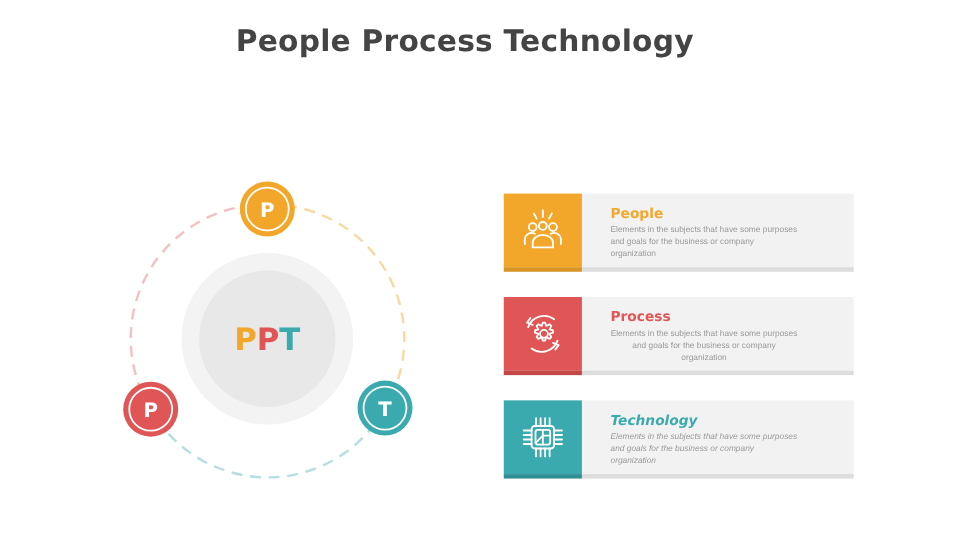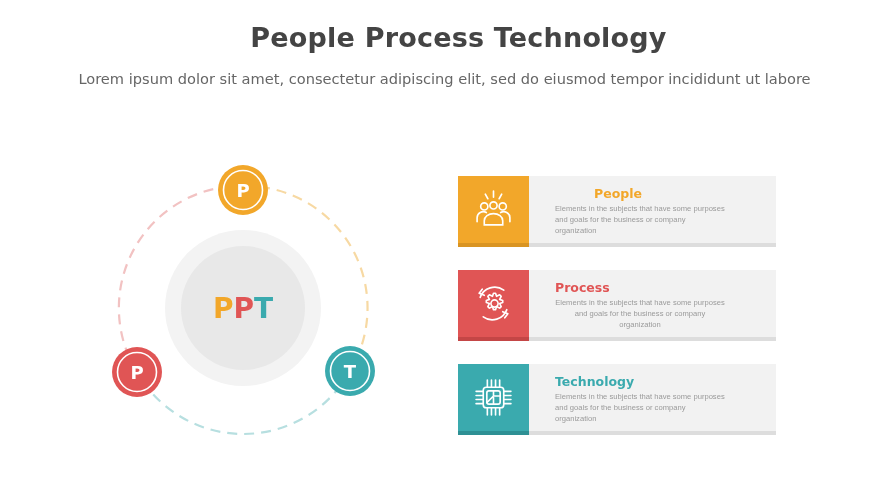--- a/index.html
+++ b/index.html
@@ -1,33 +1,32 @@
 <!DOCTYPE html>
 <html><head>
 <meta charset="utf-8">
 <style>
   html, body { margin:0; padding:0; }
   body { width:889px; height:500px; background:#ffffff; position:relative; overflow:hidden; font-family:"DejaVu Sans", sans-serif; }
-  .title { position:absolute; left:0; top:22px; width:845px; text-align:center; font-size:27px; font-weight:bold; color:#444444; letter-spacing:0.2px;margin-left:36px; }
+  .title { position:absolute; left:0; top:22px; width:845px; text-align:center; font-size:27px; font-weight:bold; color:#444444; letter-spacing:0.2px; }
   .subtitle { position:absolute; left:0; top:69px; width:889px; text-align:center; font-size:14.6px; line-height:20px; color:#666666; }
   .subtitle div { white-space:nowrap; }
   svg.diagram { position:absolute; left:0; top:0; }
   .card { position:absolute; left:458px; width:318px; height:71px; background:#f2f2f2; border-bottom:4px solid #dddddd; box-sizing:border-box; }
   .card .block { position:absolute; left:0; top:0; width:71px; height:67px; }
   .card .block-stripe { position:absolute; left:0; bottom:-4px; width:71px; height:4px; }
   .card .icon { position:absolute; left:15px; top:13px; width:41px; height:41px; }
   .card .name { position:absolute; left:97px; top:10px; font-size:12.5px; font-weight:bold; }
   .card .desc { position:absolute; left:97px; top:27px; width:170px; font-family:"Liberation Sans", sans-serif; font-size:7.6px; line-height:11px; color:#9a9a9a; }
 </style>
 </head>
 <body>
 
 <div class="title">People Process Technology</div>
 <div class="subtitle">
-  <div>Lorem ipsum dolor sit amet, consectetur adipiscing elit, sed do eiusmod tempor incididunt ut labore</div>
 </div>
 
 <svg class="diagram" width="889" height="500">
 
   <path d="M 243 186 A 122 122 0 0 1 350 371" fill="none" stroke="#F7D9A3" stroke-width="2.2" stroke-dasharray="10 7"></path>
 
   <path d="M 350 371 A 122 122 0 0 1 137 372" fill="none" stroke="#B7DFE0" stroke-width="2.2" stroke-dasharray="10 7"></path>
 
   <path d="M 137 372 A 122 122 0 0 1 243 186" fill="none" stroke="#F2C2C2" stroke-width="2.2" stroke-dasharray="10 7"></path>
 
@@ -66,21 +65,21 @@
         <circle cx="11" cy="17" r="3.5"></circle>
         <circle cx="20" cy="16" r="3.5"></circle>
         <circle cx="29" cy="17" r="3.5"></circle>
         <path d="M4 32 v-4 a6 6 0 0 1 9 -5"></path>
         <path d="M36 32 v-4 a6 6 0 0 0 -9 -5"></path>
         <path d="M11 35 v-4 a9 7 0 0 1 18 0 v4 z"></path>
       </g>
     </svg>
   </div>
   <div class="block-stripe" style="background:#D99422;"></div>
-  <div class="name" style="color:#F2A72A;margin-left:39px;">People</div>
+  <div class="name" style="color:#F2A72A;">People</div>
   <div class="desc">Elements in the subjects that have some purposes and goals for the business or company organization</div>
 </div>
 
 <div class="card" style="top:270px;text-align:center;">
   <div class="block" style="background:#E05555;">
     <svg class="icon" viewBox="0 0 40 40">
       <g fill="none" stroke="#ffffff" stroke-width="1.6" stroke-linecap="round" stroke-linejoin="round">
         <path d="M7 14 A15 15 0 0 1 30 7"></path>
         <polyline points="9,6 6,10 11,12"></polyline>
         <path d="M33 26 A15 15 0 0 1 10 33"></path>
@@ -88,21 +87,21 @@
         <path d="M20 10 l2 0 l1 3 l3 -1.5 l1.5 1.5 l-1.5 3 l3 1 l0 2 l-3 1 l1.5 3 l-1.5 1.5 l-3 -1.5 l-1 3 l-2 0 l-1 -3 l-3 1.5 l-1.5 -1.5 l1.5 -3 l-3 -1 l0 -2 l3 -1 l-1.5 -3 l1.5 -1.5 l3 1.5 z"></path>
         <circle cx="21" cy="20" r="3.5"></circle>
       </g>
     </svg>
   </div>
   <div class="block-stripe" style="background:#C44646;"></div>
   <div class="name" style="color:#E05555;">Process</div>
   <div class="desc">Elements in the subjects that have some purposes and goals for the business or company organization</div>
 </div>
 
-<div class="card" style="top:364px;">
+<div class="card" style="top:364px;font-style:italic;">
   <div class="block" style="background:#3AAAAE;">
     <svg class="icon" viewBox="0 0 40 40">
       <g fill="none" stroke="#ffffff" stroke-width="1.6" stroke-linecap="round" stroke-linejoin="round">
         <rect x="10" y="10" width="20" height="20" rx="3"></rect>
         <rect x="13.5" y="13.5" width="13" height="13" rx="2"></rect>
         <path d="M13.5 25 L20 18.5 L20 13.5 M20 18.5 L26.5 18.5 M20 20 L20 26.5"></path>
         <line x1="14" y1="3" x2="14" y2="10"></line>
           <line x1="18" y1="3" x2="18" y2="10"></line>
           <line x1="22" y1="3" x2="22" y2="10"></line>
           <line x1="26" y1="3" x2="26" y2="10"></line>

